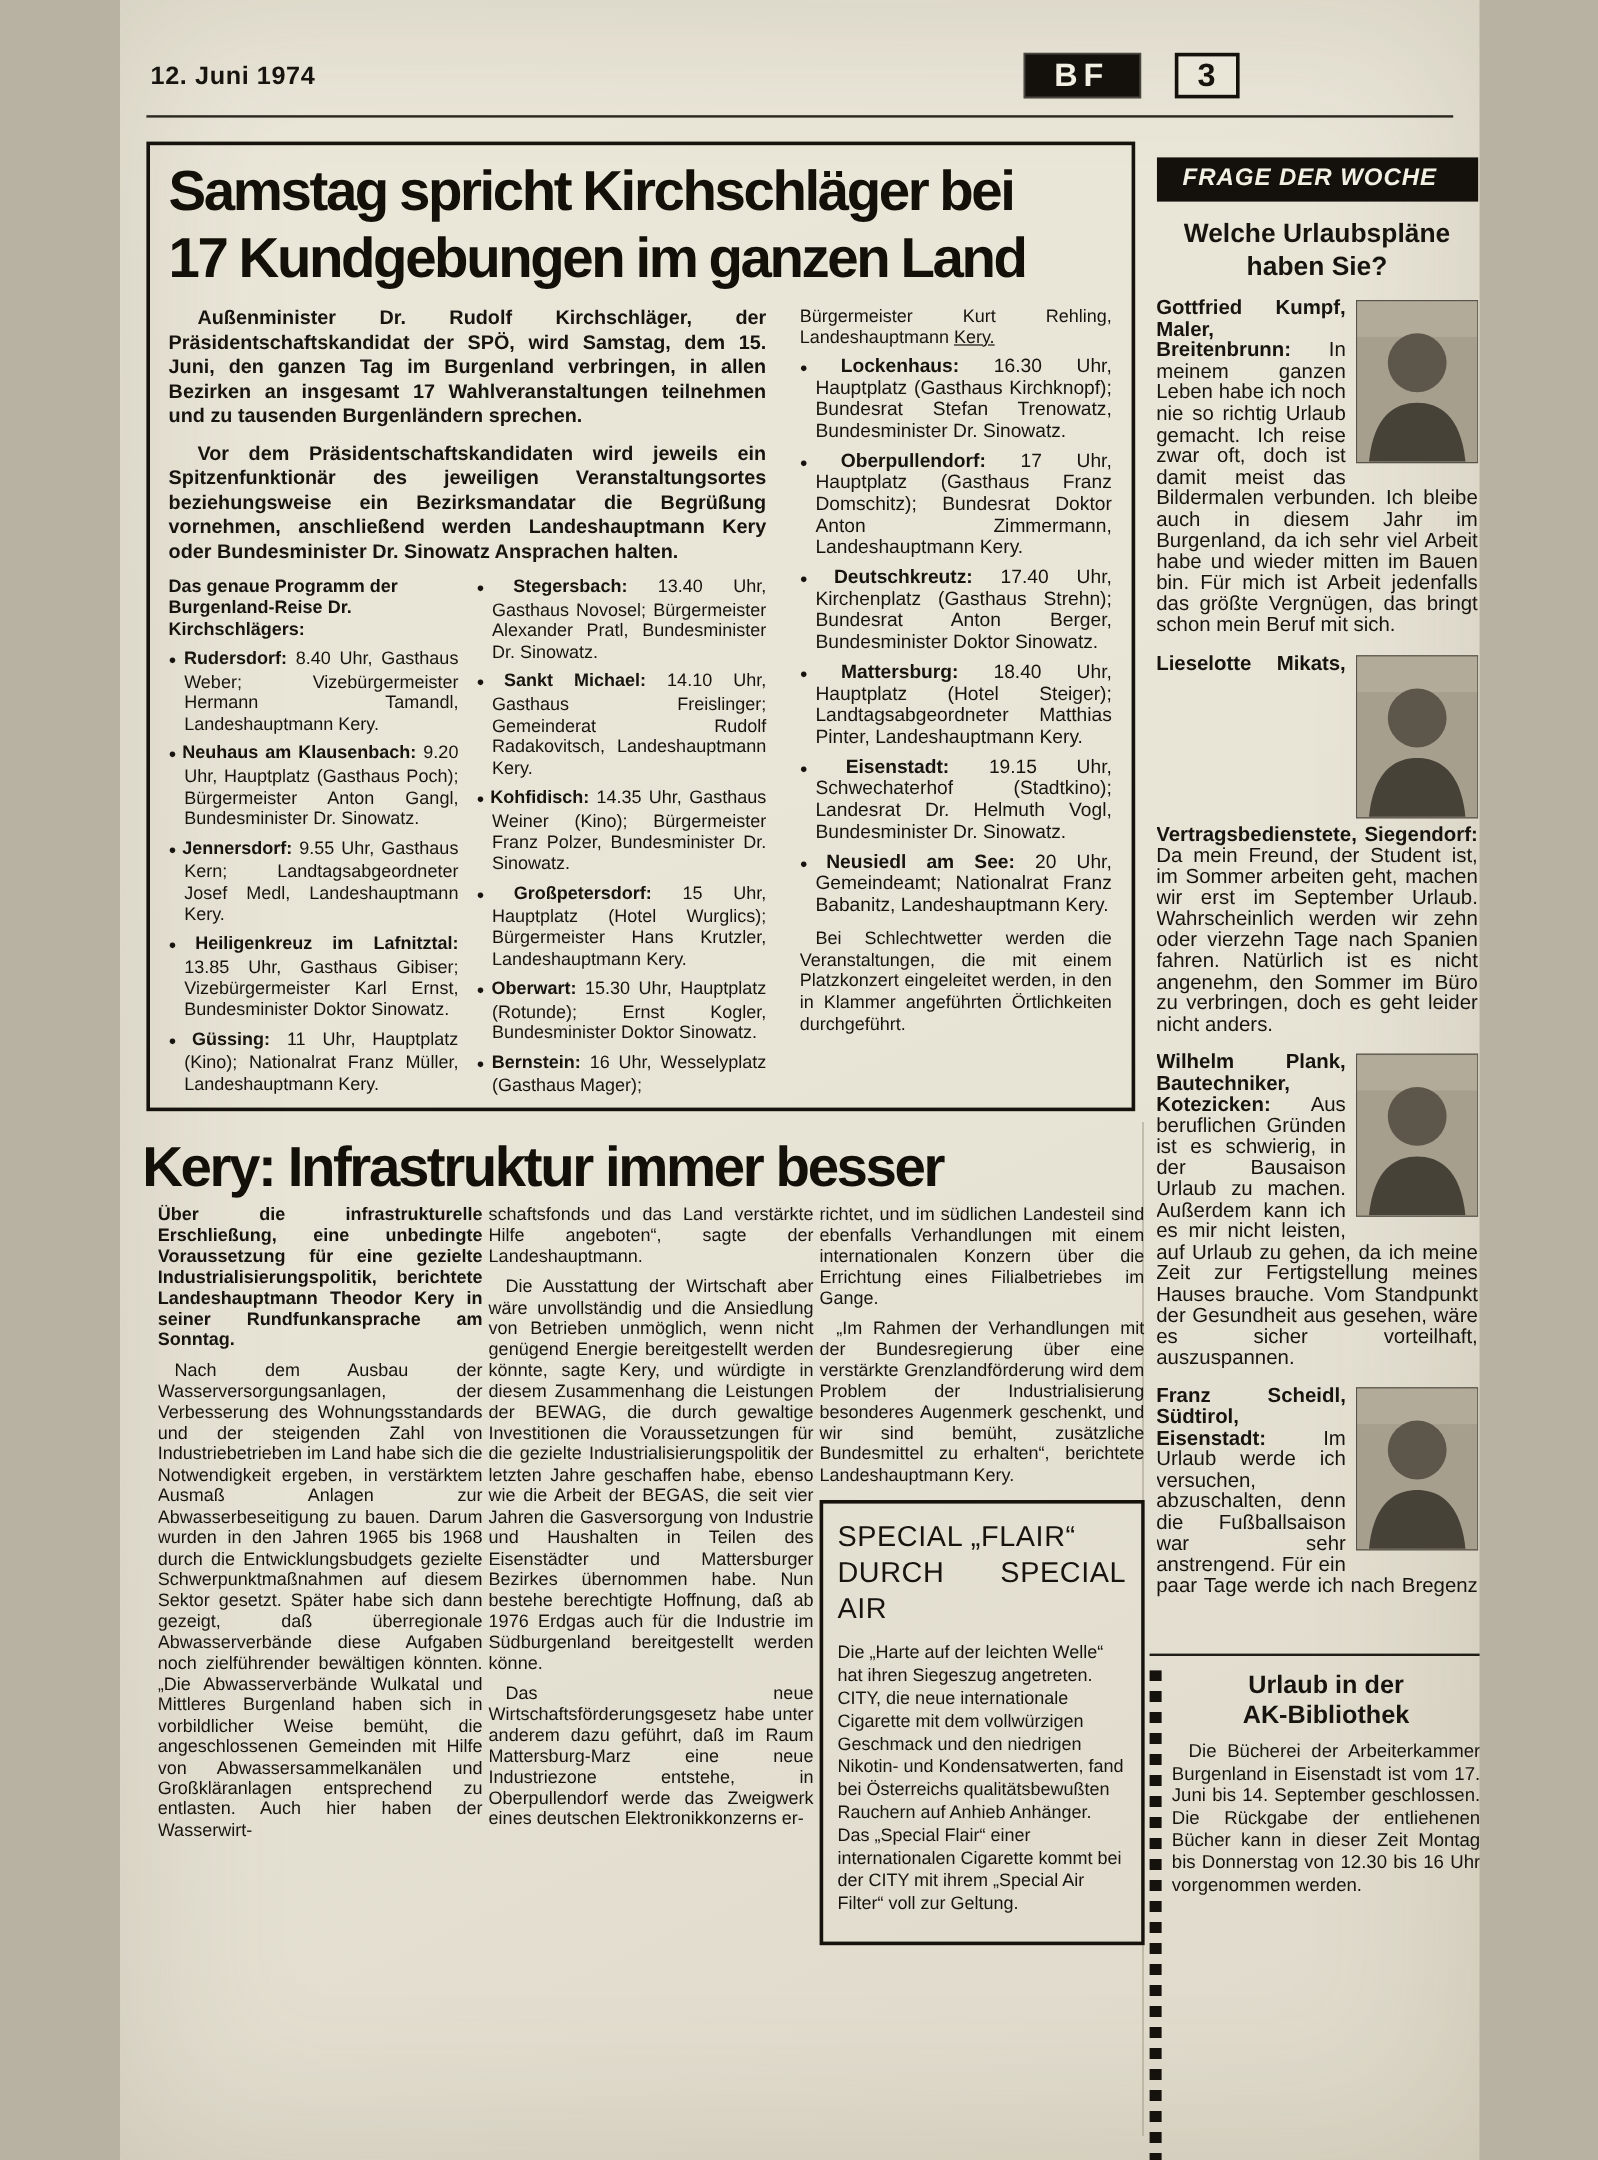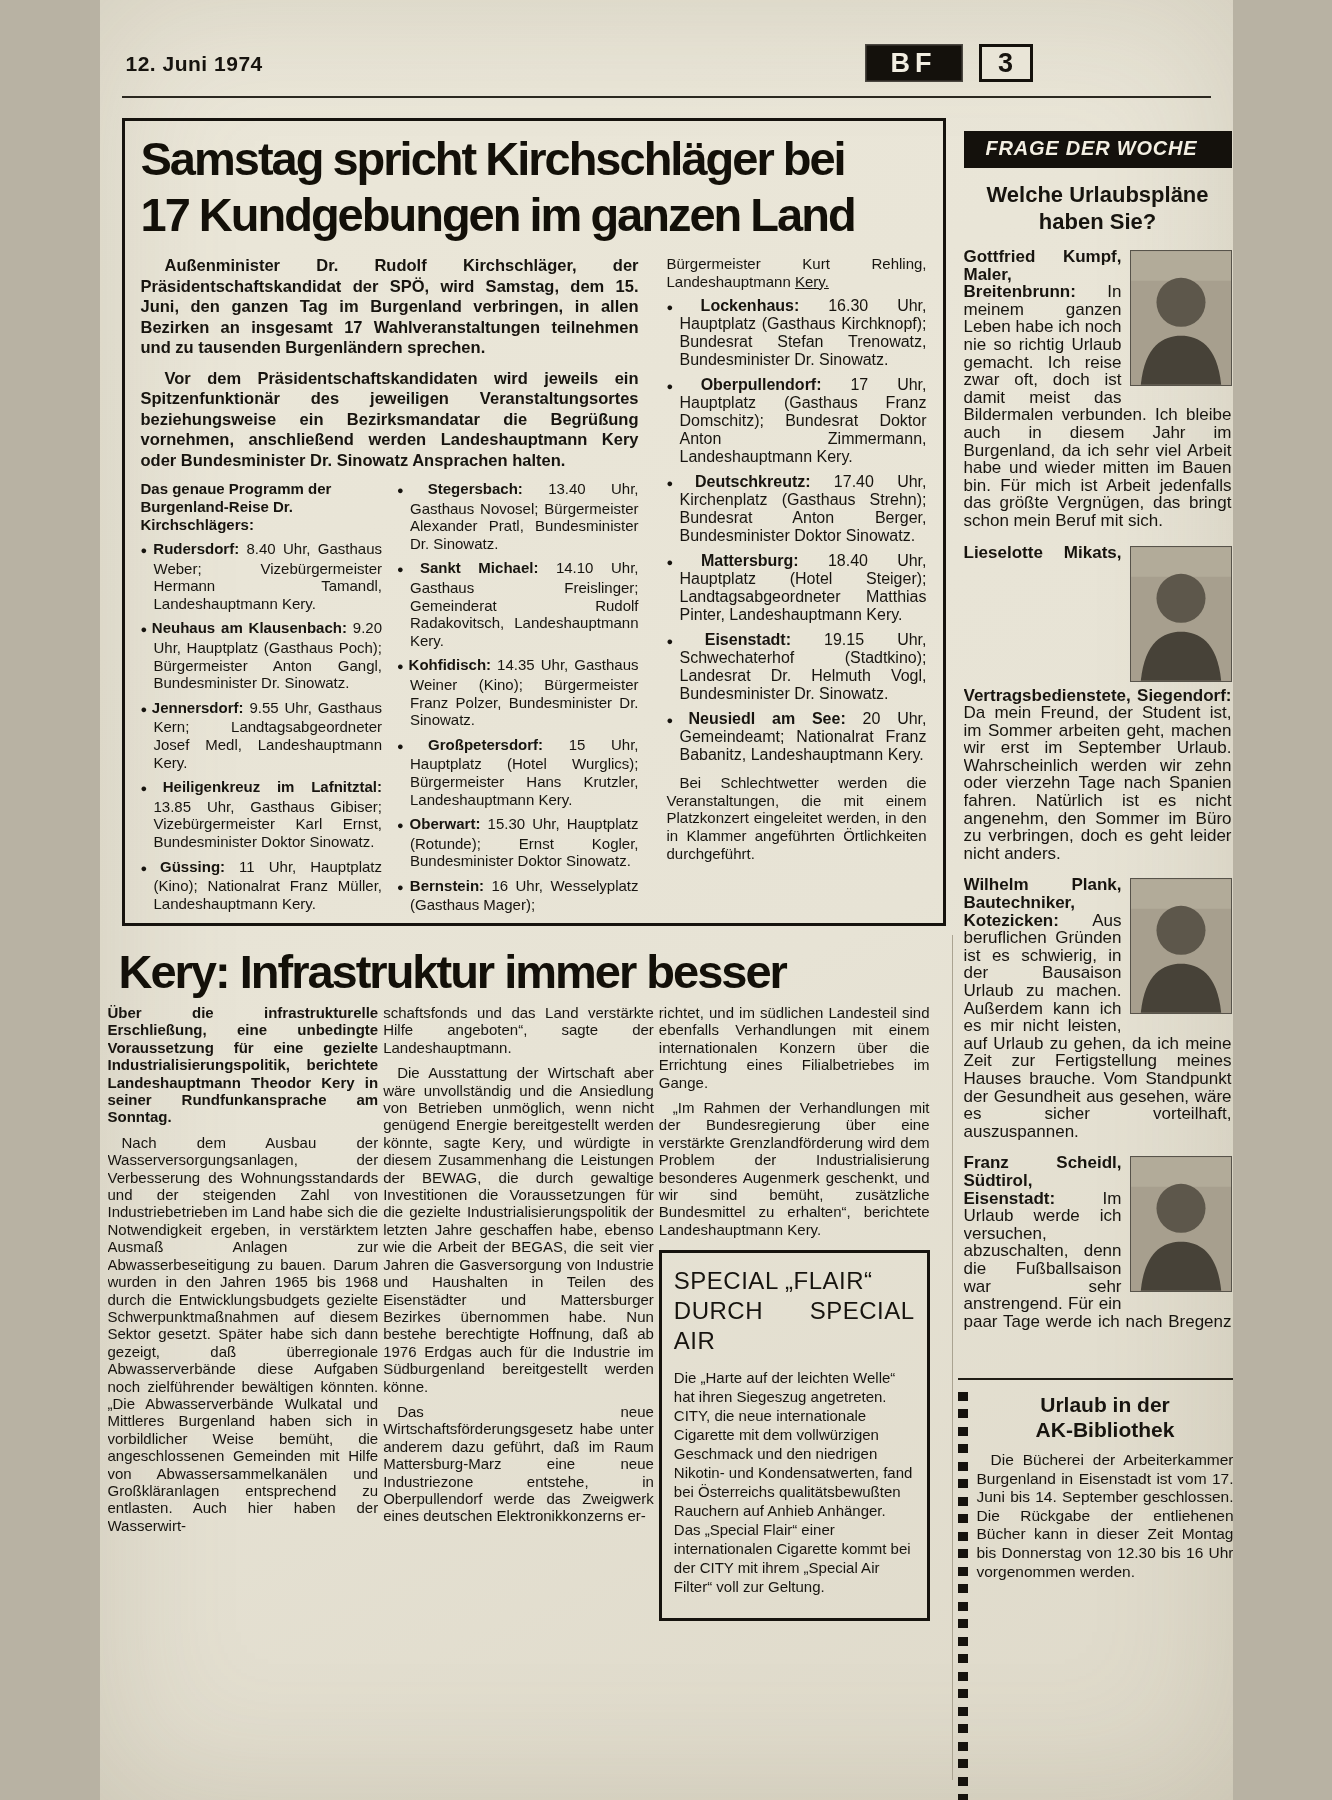--- a/index.html
+++ b/index.html
@@ -7,21 +7,21 @@
   body { font-family:"Liberation Sans", sans-serif; }
   .page {
     position:relative; width:1133px; height:1800px; margin:0 auto;
     background:linear-gradient(155deg,#ebe7d9 0%,#e7e3d5 55%,#ded9c9 100%);
     color:#17140f; overflow:hidden;
     box-shadow: inset 0 0 140px rgba(115,105,80,.20);
   }
   
   .masthead { position:absolute; top:44px; left:26px; right:30px; height:42px; }
   .issue-date { position:absolute; left:0; top:8px; font-size:21px; font-weight:bold; letter-spacing:.5px; }
-  .badges { position:absolute; right:170px; top:0; display:flex; gap:16px; align-items:flex-end; }
+  .badges { position:absolute; right:170px; top:0; display:flex; gap:28px; align-items:flex-end; }
   .bf-badge {
     width:98px; height:38px; background:#14110c; color:#f2eee1;
     display:flex; align-items:center; justify-content:center;
     font-size:27px; font-weight:bold; letter-spacing:5px;
     box-shadow: inset 0 0 0 1.5px rgba(240,236,225,.25);
   }
   .page-num {
     width:54px; height:38px; border:3.5px solid #14110c; background:#e9e5d7;
     display:flex; align-items:center; justify-content:center;
     font-size:27px; font-weight:bold;
@@ -53,21 +53,21 @@
   .cont-para { font-size:15px; line-height:17.6px; margin-bottom:7px; text-align:justify; }
   .u { text-decoration:underline; }
   .weather { font-size:15px; line-height:17.6px; margin-top:10px; text-align:justify; text-indent:13px; hyphens:auto; }
 
   
   .headline2 {
     position:absolute; top:933px; left:19px; width:814px;
     font-size:47px; line-height:54px; font-weight:bold; letter-spacing:-2px; color:#131009;margin-top:12px;
   }
   .art2-cols {
-    position:absolute; top:1004px; left:8px; width:822px; height:780px;
+    position:absolute; top:1004px; left:32px; width:822px; height:780px;
     display:flex; gap:5px; overflow:hidden;
   }
   .a2col { flex:1; font-size:15px; line-height:17.4px; text-align:justify; hyphens:auto; }
   .a2col p { margin-bottom:8px; }
   .a2col p.ind { text-indent:14px; }
   .lead2 { font-weight:bold; }
 
   .ad-box { border:3px solid #16130e; padding:13px 12px 14px; margin-top:12px; }
   .ad-title { font-size:24px; line-height:30px; font-weight:normal; letter-spacing:.5px; margin-bottom:12px; }
   .ad-body { font-size:15px; line-height:19px; text-align:left; }

